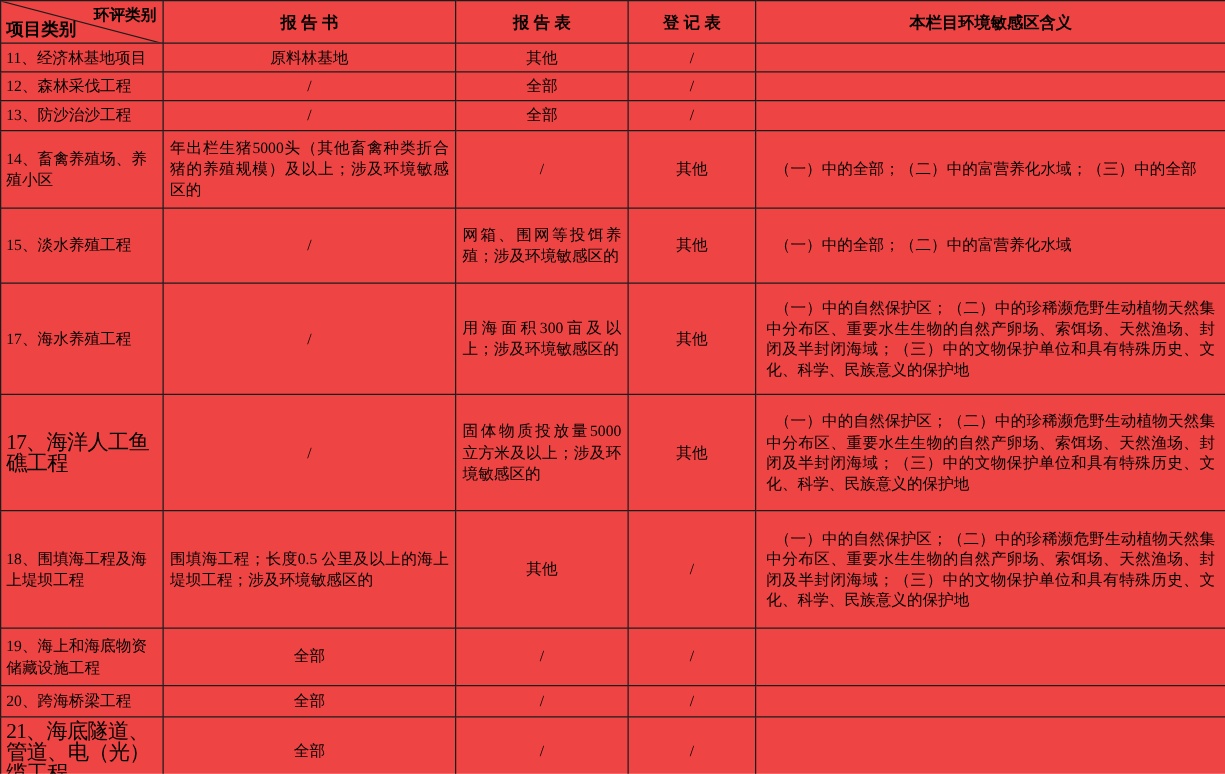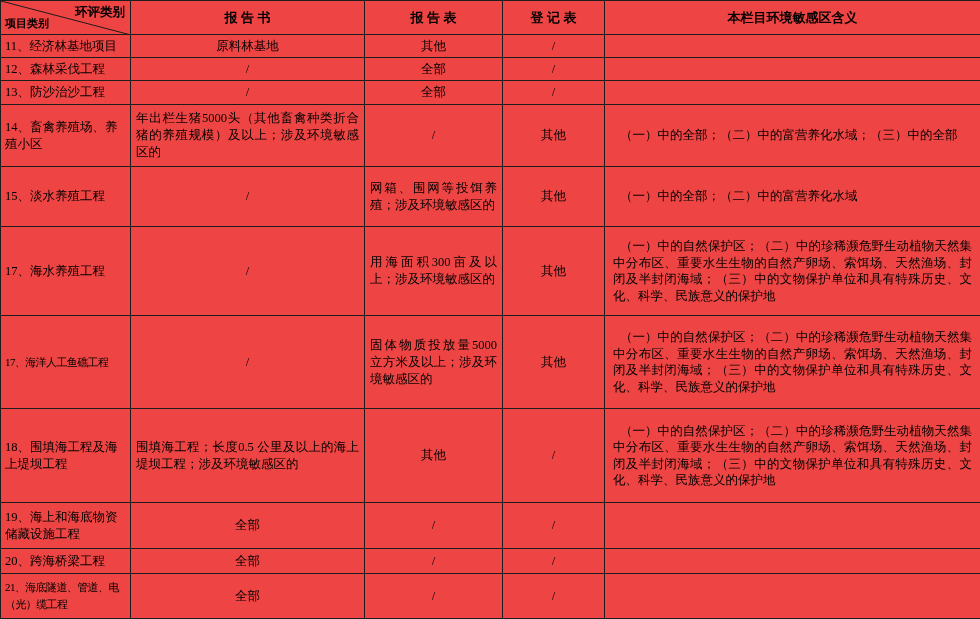--- a/index.html
+++ b/index.html
@@ -36,30 +36,30 @@
   td.diag{position:relative;padding:0;}
   td.diag svg{position:absolute;left:0;top:0;display:block;}
   td.diag .dtop{
     position:absolute;top:3px;right:5px;
     font-family:"Liberation Sans","DejaVu Sans",sans-serif;
     font-weight:bold;font-size:12.5px;
   }
   td.diag .dbot{
     position:absolute;bottom:2px;left:4px;
     font-family:"Liberation Sans","DejaVu Sans",sans-serif;
-    font-weight:bold;font-size:11px;
+    font-weight:bold;font-size:14px;
   }
   
   td.cat{
     text-align:left;
     padding:2px 3px 2px 4px;
     line-height:17px;
   }
   td.cat.compact{
-    font-size:11px;
+    font-size:17px;
     letter-spacing:-0.6px;
   }
   
   td.c{text-align:center;}
   
   td.j{
     text-align:justify;
     text-align-last:left;
     padding:3px 5px;
     line-height:17px;

